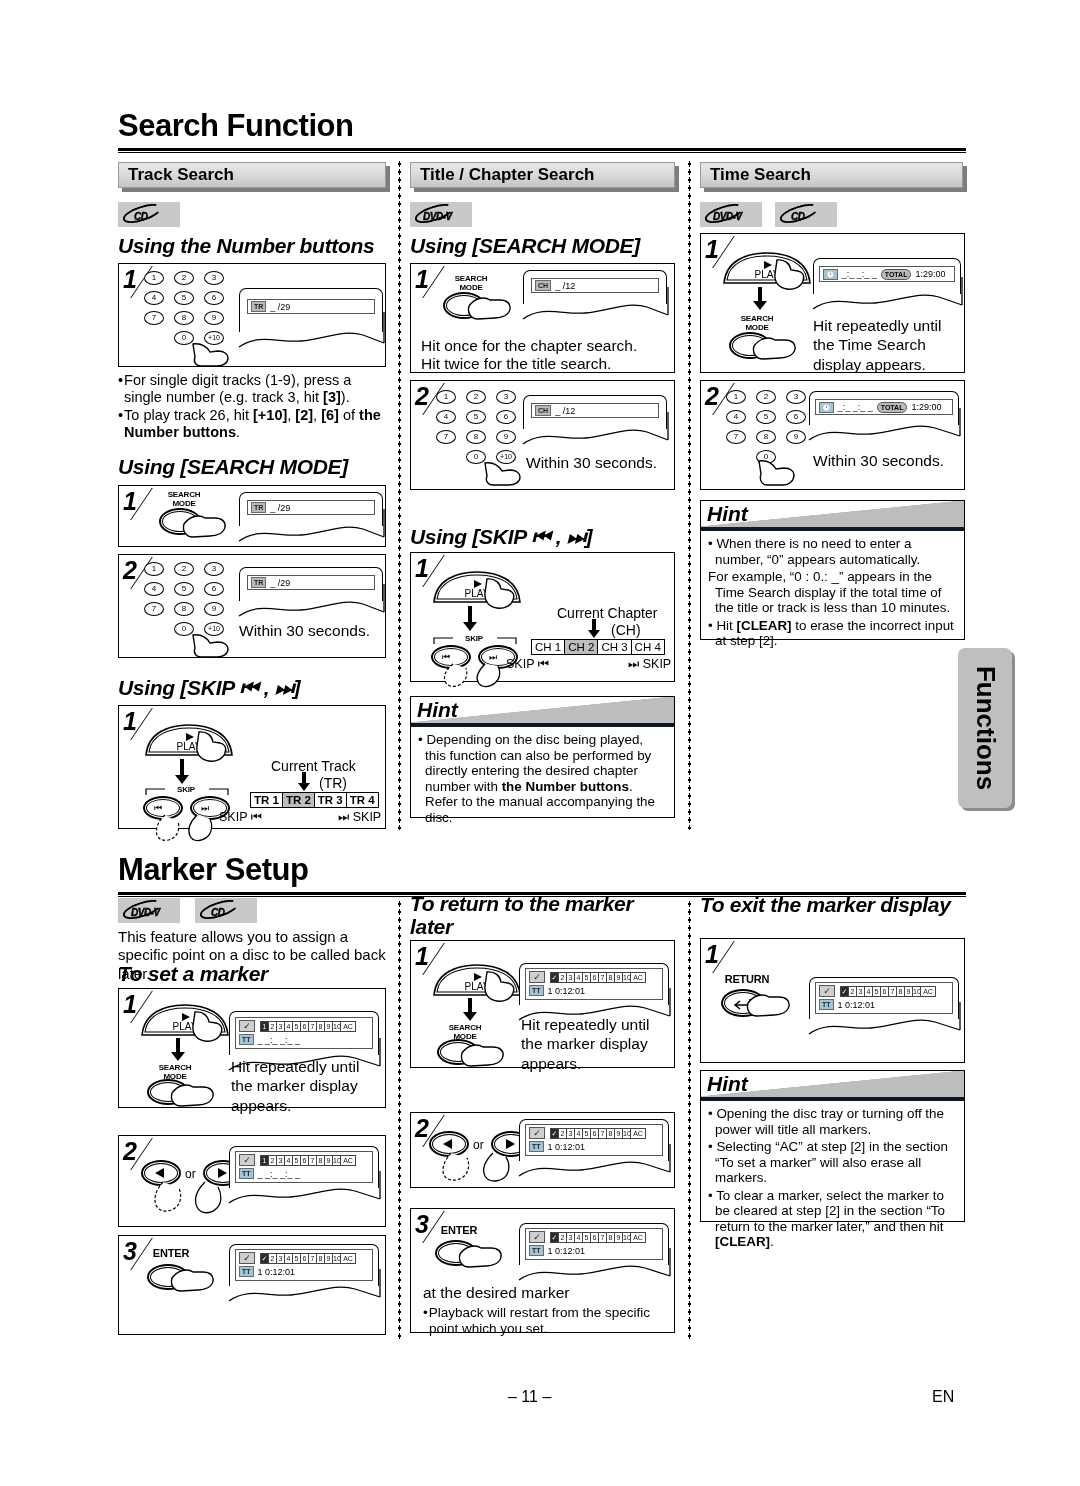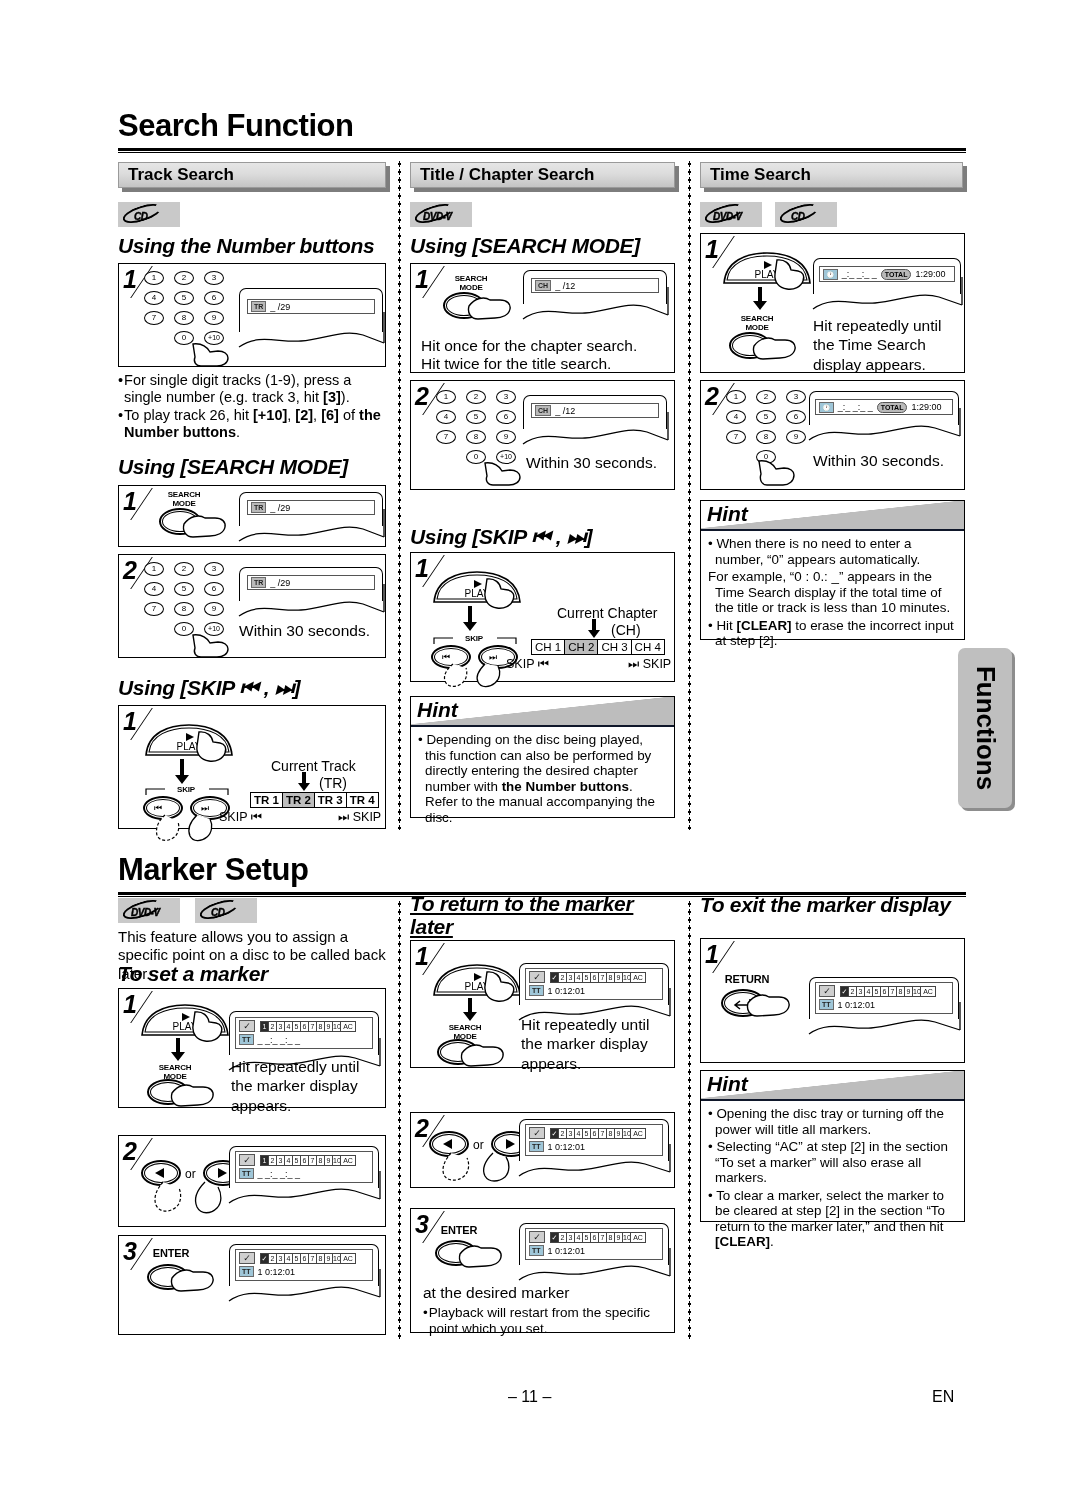--- a/index.html
+++ b/index.html
@@ -58,21 +58,21 @@
     -webkit-text-stroke:0.4px #000;
   }
 
   
   .sub {
     position:absolute;
     font-size:21px; font-weight:bold; font-style:italic;
     letter-spacing:-0.3px;
     white-space:nowrap;
   }
-  .sub.wrap { white-space:normal; line-height:1.08;text-decoration:underline; }
+  .sub.wrap { white-space:normal; line-height:1.08; }
 
   
   .stepbox {
     position:absolute;
     border:1px solid #000;
     background:#fff;
   }
   .stepnum {
     position:absolute; left:4px; top:1px;
     font-size:25px; font-weight:bold; font-style:italic;
@@ -158,21 +158,21 @@
   
   .playarch { position:absolute; }
 
   
   .hint {
     position:absolute;
     border:1px solid #000; background:#fff;
   }
   .hint .hbar {
     position:relative; height:30px; overflow:hidden;
-    border-bottom:2px solid #0f172a;
+    border-bottom:4px solid #0f172a;
   }
   .hint .hbar .wedge {
     position:absolute; right:0; top:0; width:100%; height:100%;
     background:linear-gradient(to bottom right,transparent 48%,#bdbdbd 49%);
   }
   .hint .hbar .htxt {
     position:absolute; left:6px; top:1px;
     font-size:21px; font-weight:bold; font-style:italic;
   }
   .hint ul { margin:0; padding:5px 7px 6px 7px; list-style:none; }

